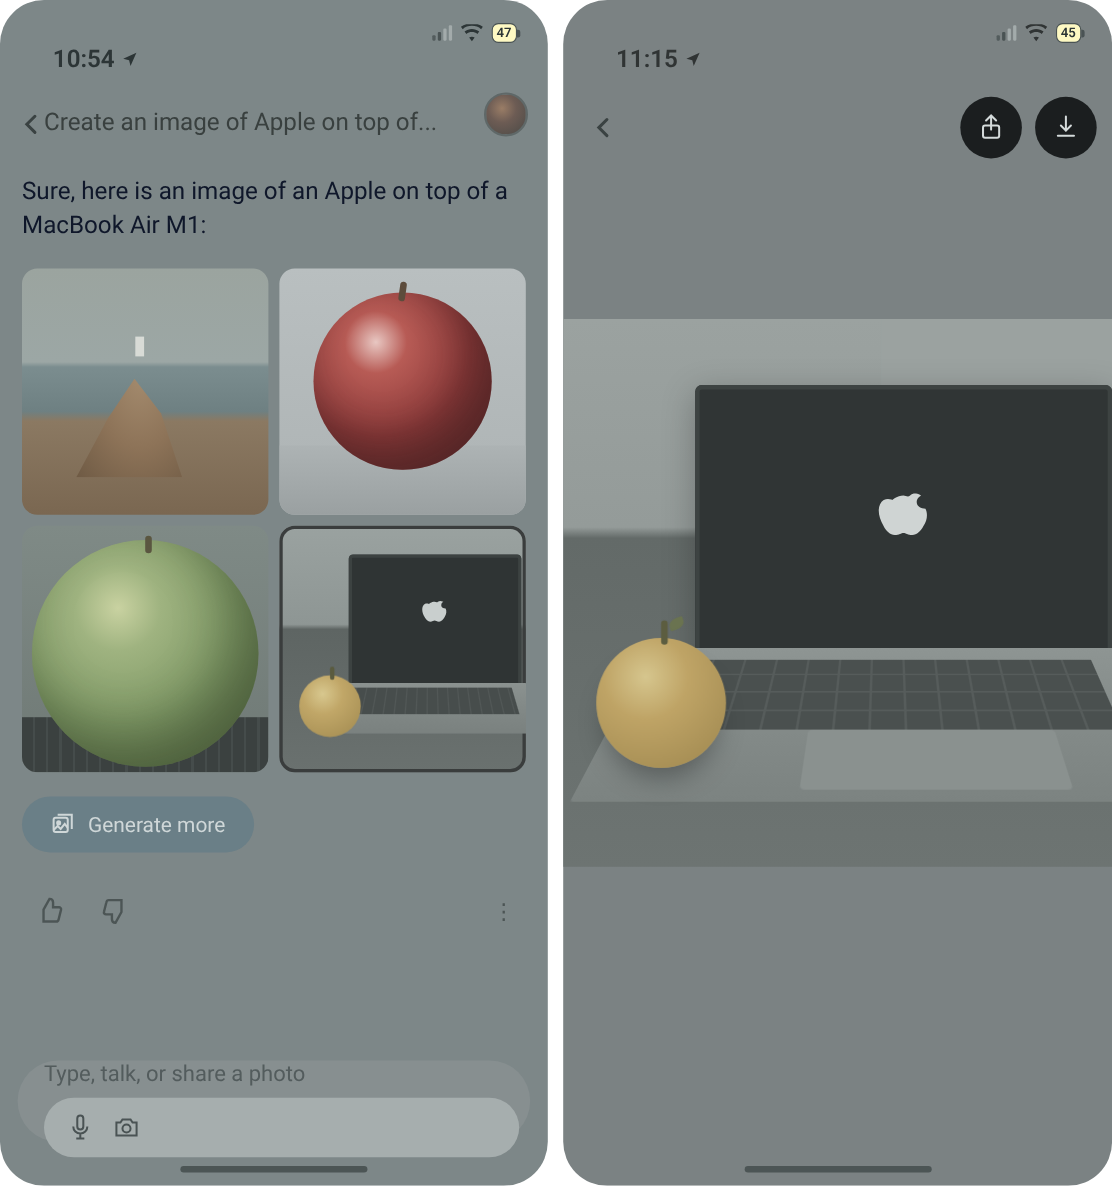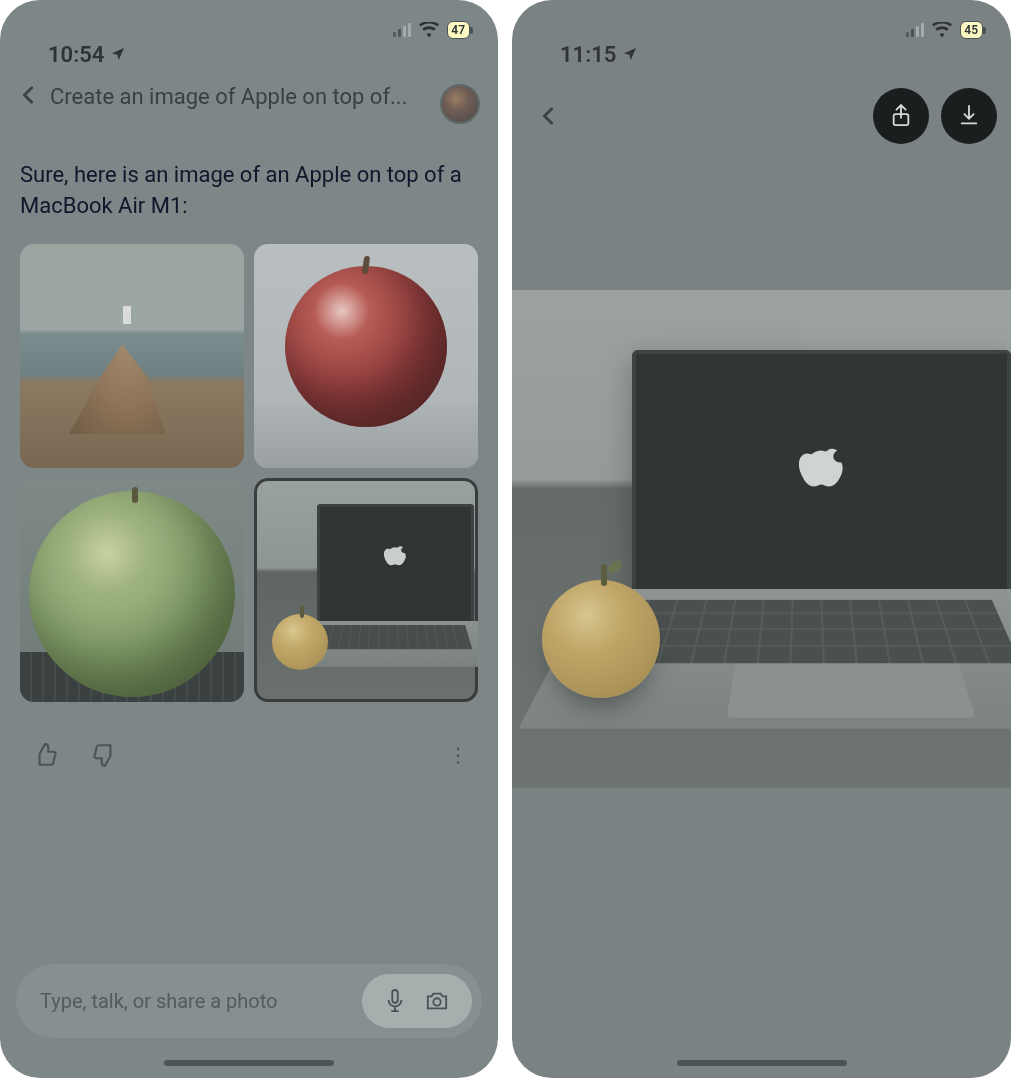--- a/index.html
+++ b/index.html
@@ -52,21 +52,21 @@
     color:#2c3536;
     background:#fef9c3;
   }
   .battery::after{
     content:""; position:absolute; right:-4px; top:5px;
     width:3px; height:7px; background:#4a5354; border-radius:0 2px 2px 0;
   }
 
   
   .header {
-    display:flex; align-items:flex-start; gap:10px;
+    display:flex; align-items:flex-end; gap:0;
     padding: 24px 18px 18px 18px;
     color:#2c3536;
   }
   .header-title{
     font-size: 22px; flex:1; white-space:nowrap; overflow:hidden; text-overflow:ellipsis;
     color:#39403f;
   }
   .avatar{
     width:40px; height:40px; border-radius:50%;
     background: radial-gradient(circle at 40% 35%, #9a7d66 0%, #6d5c54 40%, #4b4a47 100%);
@@ -177,21 +177,21 @@
     display:flex; align-items:center; gap:34px;
     padding: 40px 28px 0 32px; color:#4c5555;
   }
   .feedback .spacer{flex:1;}
   .dots{ letter-spacing:2px; font-size:20px; color:#4c5555; }
 
   
   .input-bar{
     position:absolute; left:16px; right:16px; bottom:40px;
     height:74px; border-radius:40px; background:#878f90;
-    display:flex; align-items:center; padding:0 10px 0 24px; gap:10px;
+    display:flex; padding:0 10px 0 24px; gap:10px;flex-direction:column;
   }
   .input-bar .ph{ flex:1; color:#535c5d; font-size:20px; }
   .mic-cam{
     display:flex; align-items:center; gap:18px;
     background:#a6aeae; border-radius:34px; padding:14px 22px;
   }
 
   
   .home-ind{
     position:absolute; left:50%; bottom:12px; transform:translateX(-50%);
@@ -312,20 +312,31 @@
         <div class="kb"></div>
         <div class="apple"></div>
       </div>
     <div class="thumb t4 selected">
       <div class="screen"></div>
         <div class="deck"></div>
         <div class="yapple"></div>
     </div>
   </div>
 
+  <div class="gen-pill">
+    <span>
+      <svg width="22" height="22" viewBox="0 0 24 24" fill="none" stroke="#cfd7d8" stroke-width="2">
+          <rect x="3" y="6" width="14" height="14" rx="2"></rect>
+          <path d="M7 3h14v14"></path>
+          <circle cx="8" cy="11" r="1.5" fill="#cfd7d8"></circle>
+          <path d="M3 18l4-4 3 3 4-5 3 4"></path>
+        </svg>
+    </span>
+    <span>Generate more</span>
+  </div>
 
   <div class="feedback">
     <span>
       <svg width="26" height="26" viewBox="0 0 24 24" fill="none" stroke="#4c5555" stroke-width="2">
           <path d="M7 22V11m0 0l5-9c1.5 0 3 1 3 3v4h5c1 0 2 1 1.7 2l-2 8c-.2 1-1 2-2 2H7z"></path>
         </svg>
     </span>
     <span>
       <svg width="26" height="26" viewBox="0 0 24 24" fill="none" stroke="#4c5555" stroke-width="2">
           <path d="M17 2v11m0 0l-5 9c-1.5 0-3-1-3-3v-4H4c-1 0-2-1-1.7-2l2-8c.2-1 1-2 2-2H17z"></path>

